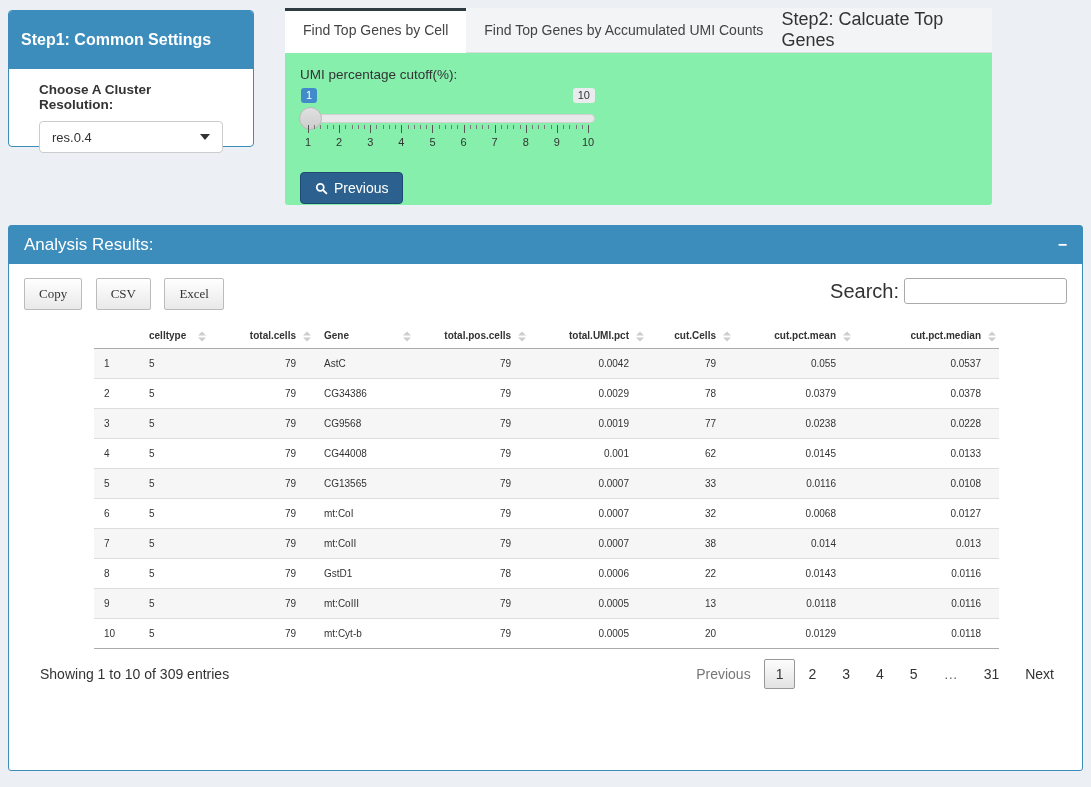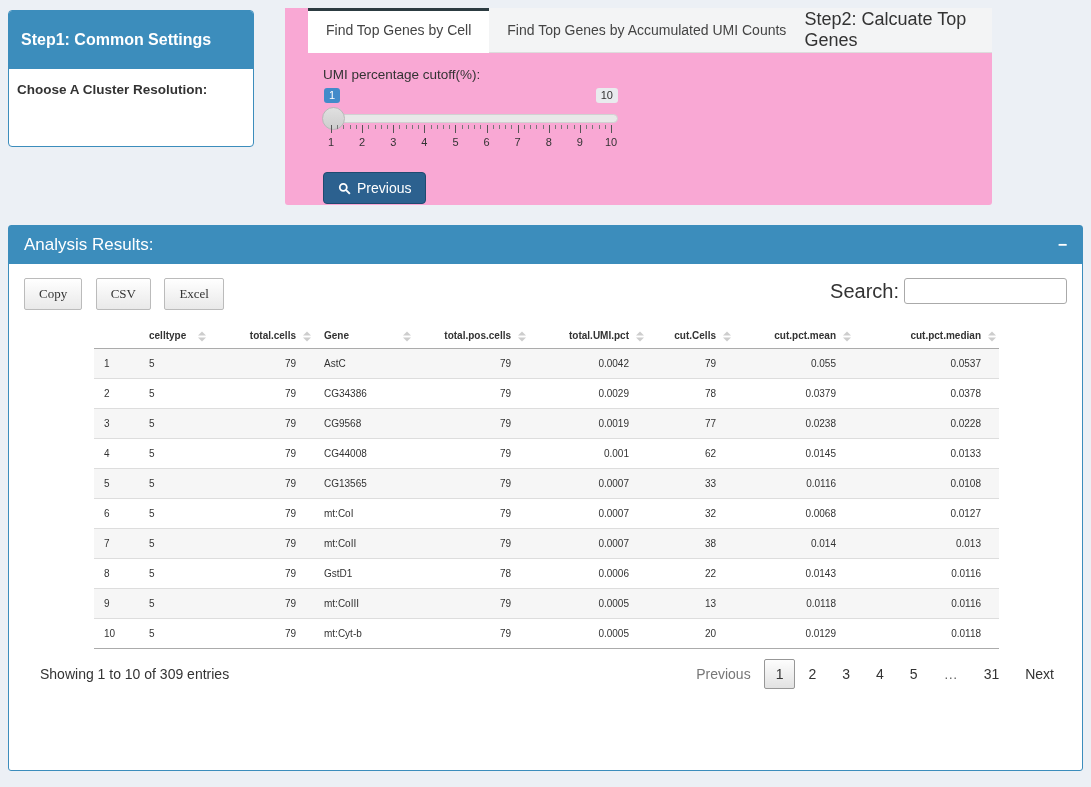--- a/index.html
+++ b/index.html
@@ -13,35 +13,35 @@
   }
   
   .step1-panel{
     position:absolute; left:8px; top:10px; width:246px; height:137px;
     background:#fff; border:1px solid #3c8dbc; border-radius:4px;
   }
   .step1-header{
     background:#3c8dbc; color:#fff; font-size:16px; font-weight:bold;
     padding:20px 12px; border-radius:3px 3px 0 0;
   }
-  .step1-body{ padding:13px 8px; }
+  .step1-body{ padding:13px 30px; }
   .field-label{ font-weight:bold; font-size:13.5px; color:#333; display:block; margin-bottom:9px; }
   .select-box{
     border:1px solid #ccc; border-radius:4px; background:#fff; height:32px;
     display:flex; align-items:center; justify-content:space-between;
     padding:0 12px; font-size:13px; cursor:pointer;
   }
   .caret-down{
     width:0;height:0;border-left:5px solid transparent;border-right:5px solid transparent;
     border-top:6px solid #333;
   }
   
   .tabcard{
     position:absolute; left:285px; top:8px; width:707px; height:197px;
-    background:#f9a8d4; border-radius:0 0 3px 3px;padding-left:23px;
+    background:#86efac; border-radius:0 0 3px 3px;
   }
   .tabbar{
     display:flex; align-items:stretch; background:#f3f4f5;
     border-bottom:1px solid #ddd; height:45px;
   }
   .tab{
     font-size:14px; color:#444; padding:14px 18px; cursor:pointer; white-space:nowrap;
   }
   .tab.active{
     background:#fff; border-top:3px solid #2c3b41; padding-top:11px;
@@ -145,20 +145,24 @@
 </style>
 </head>
 <body>
 
 <div class="step1-panel">
   <div class="step1-header">
     <span>Step1: Common Settings</span>
   </div>
   <div class="step1-body">
     <span class="field-label">Choose A Cluster Resolution:</span>
+    <div class="select-box">
+      <span>res.0.4</span>
+      <span class="caret-down"></span>
+    </div>
   </div>
 </div>
 
 <div class="tabcard">
   <div class="tabbar">
     <div class="tab active">Find Top Genes by Cell</div>
     <div class="tab">Find Top Genes by Accumulated UMI Counts</div>
     <div class="step2-title">Step2: Calcuate Top Genes</div>
   </div>
   <div class="tabcontent">

